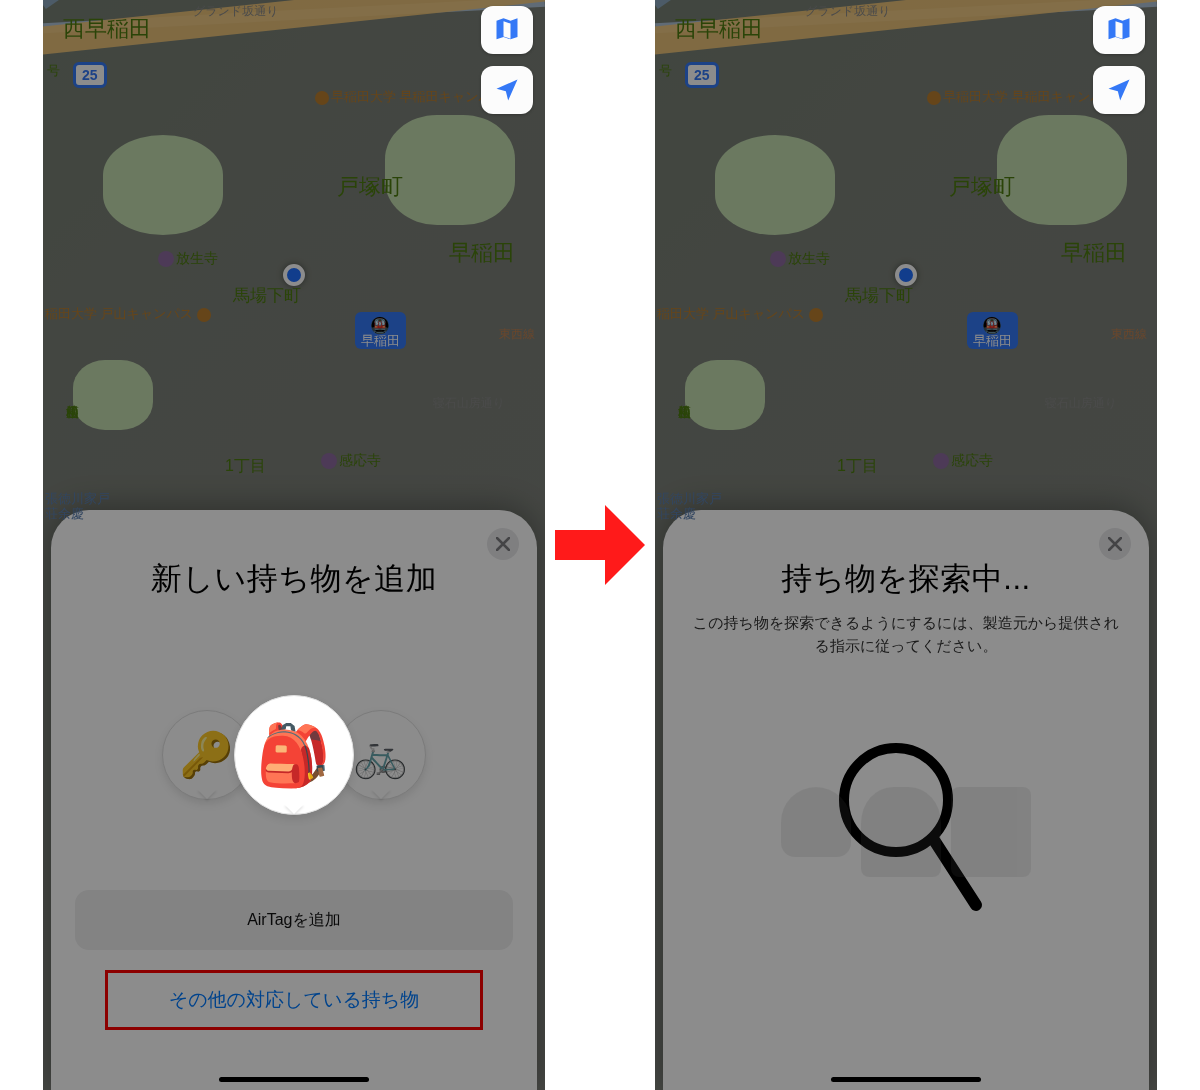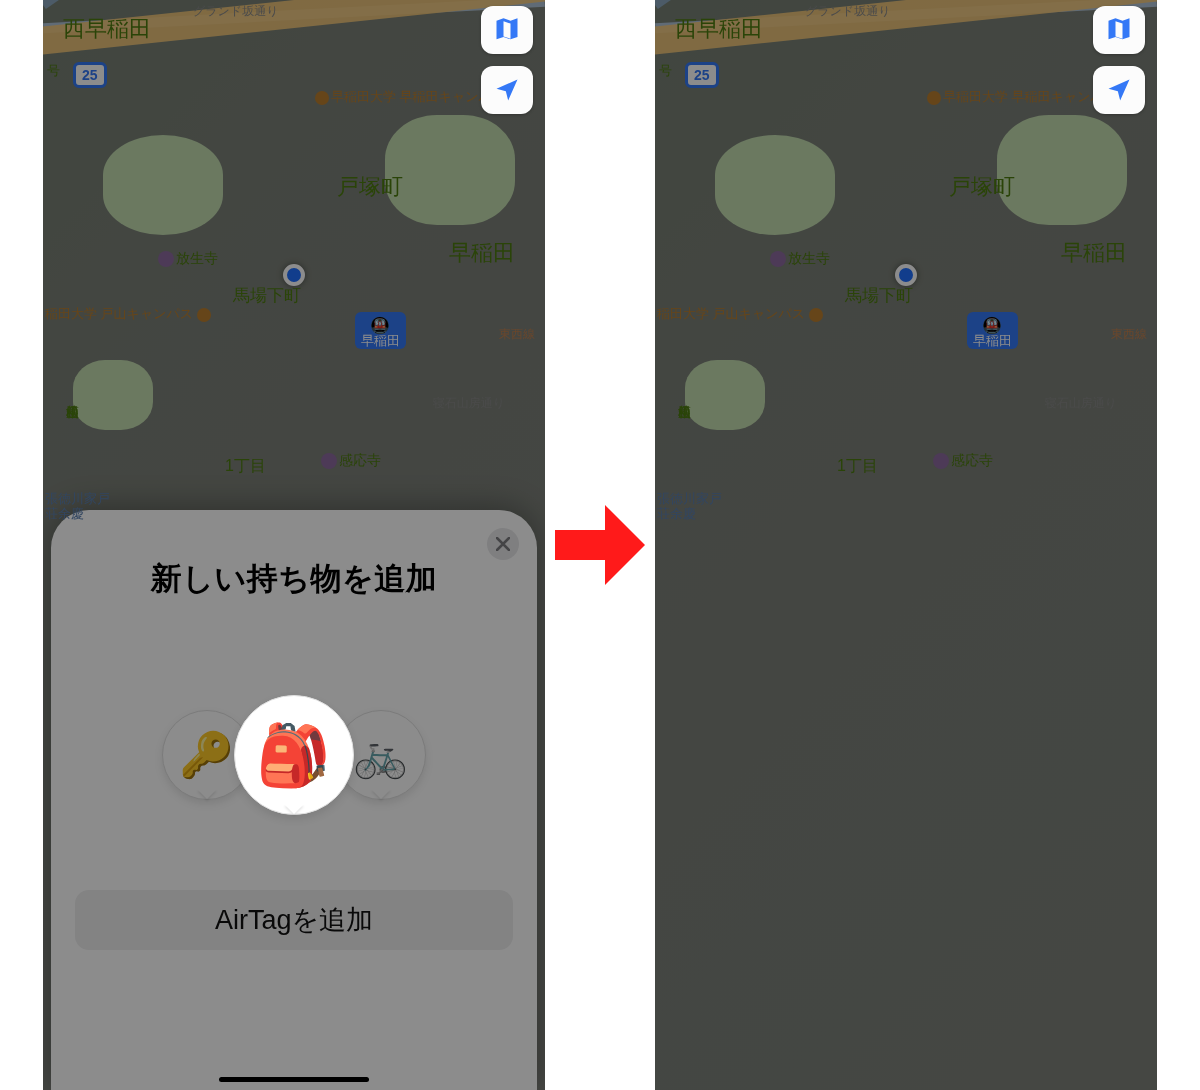--- a/index.html
+++ b/index.html
@@ -44,27 +44,27 @@
     .route-badge { position:absolute; background:#fff; border-radius:6px; padding:2px 6px; font-size:14px; color:#3478f6; border:3px solid #3478f6; font-weight:bold;}
     .station { position:absolute; background:#3478f6; color:#fff; border-radius:6px; padding:6px 6px 2px; font-size:13px; text-align:center; line-height:1;}
     .station::before { content:"🚇"; display:block; font-size:16px;}
     .user-dot { position:absolute; width:22px; height:22px; background:#1f6fff; border:4px solid #fff; border-radius:50%; box-shadow:0 0 6px rgba(0,0,0,.4);}
     .map-buttons { position:absolute; top:6px; right:12px; display:flex; flex-direction:column; gap:12px; z-index:5;}
     .map-btn { width:52px; height:48px; background:#fcfcfc; border-radius:12px; display:flex; align-items:center; justify-content:center; box-shadow:0 1px 3px rgba(0,0,0,.25);}
     .map-btn svg { width:28px; height:28px; fill:#3478f6;}
     
     .sheet { position:absolute; bottom:0; left:8px; right:8px; height:580px; background:#fff; border-radius:38px 38px 0 0; padding:28px 24px 0; box-shadow: 0 -4px 30px rgba(0,0,0,.3);}
     .close-btn { position:absolute; top:18px; right:18px; width:32px; height:32px; background:#e8e8ea; border-radius:50%; display:flex; align-items:center; justify-content:center; color:#7c7c80; font-size:18px; font-weight:bold;}
-    .sheet-title { font-size:31px; font-weight:700; text-align:center; margin-top:20px; letter-spacing:0.5px;}
+    .sheet-title { font-size:31px; font-weight:400; text-align:center; margin-top:20px; letter-spacing:0.5px;}
     .sheet-sub { font-size:15px; text-align:center; color:#333; margin-top:12px; line-height:1.5;}
     .illus { display:flex; justify-content:center; align-items:center; margin-top:70px; height:170px; position:relative;}
     .bubble { width:90px; height:90px; background:#fff; border:1px solid #e0e0e0; border-radius:50%; display:flex; align-items:center; justify-content:center; font-size:44px; position:relative; box-shadow:0 4px 8px rgba(0,0,0,.1);}
     .bubble::after { content:""; position:absolute; bottom:-10px; left:50%; transform:translateX(-50%); border:10px solid transparent; border-top-color:#fff; filter: drop-shadow(0 2px 1px rgba(0,0,0,.1));}
     .bubble.center { width:120px; height:120px; font-size:60px; z-index:2; margin:0 -18px;}
-    .btn-primary { margin-top:50px; background:#eeeeef; border-radius:14px; height:60px; display:flex; align-items:center; justify-content:center; font-size:27px; color:#111;}
+    .btn-primary { margin-top:50px; background:#eeeeef; border-radius:14px; height:60px; display:flex; align-items:center; justify-content:center; font-size:16px; color:#111;}
     .btn-secondary { margin-top:22px; text-align:center; color:#007aff; font-size:19px; padding:8px;}
     .red-box { border:3px solid #ff0000; margin: 20px 30px 0; padding: 6px;}
     .home-indicator { position:absolute; bottom:8px; left:50%; transform:translateX(-50%); width:150px; height:5px; background:#000; border-radius:3px;}
     
     .search-illus { display:flex; justify-content:center; align-items:center; margin-top:60px; height:230px; position:relative;}
     .bg-items { position:absolute; display:flex; gap:10px; opacity:.15;}
     .bg-item { width:80px; height:90px; background:#888; border-radius:8px;}
     .bg-item.bag { border-radius:40% 40% 8px 8px;}
     .bg-item.head { border-radius: 50% 50% 20% 20%; height:70px; width:70px;}
     .magnifier svg { width:160px; height:200px; }
@@ -134,20 +134,23 @@
           <span>🔑</span>
         </div>
       <div class="bubble center">
           <span>🎒</span>
         </div>
       <div class="bubble">
           <span>🚲</span>
         </div>
     </div>
     <div class="btn-primary">AirTagを追加</div>
+    <div class="red-box">
+      <div class="btn-secondary" style="margin-top:0;">その他の対応している持ち物</div>
+    </div>
     <div class="home-indicator"></div>
   </div>
 </div>
 
 <div class="arrow">
   <svg viewBox="0 0 100 90">
     <path d="M5 30 h50 v-25 l40 40 -40 40 v-25 h-50 z" fill="#ff1a1a"></path>
   </svg>
 </div>
 
@@ -186,13 +189,36 @@
       <svg viewBox="0 0 24 24">
           <path d="M9 2L3 4v16l6-2 6 2 6-2V2l-6 2-6-2zm0 2.5l6 2v13l-6-2v-13z"></path>
         </svg>
     </div>
     <div class="map-btn">
       <svg viewBox="0 0 24 24">
           <path d="M3 11l18-8-8 18-2-8-8-2z"></path>
         </svg>
     </div>
   </div>
+  <div class="sheet">
+    <div class="close-btn">
+      <svg width="14" height="14" viewBox="0 0 14 14">
+          <path d="M1 1l12 12M13 1L1 13" stroke="#7c7c80" stroke-width="2.5" stroke-linecap="round"></path>
+        </svg>
+    </div>
+    <div class="sheet-title">持ち物を探索中...</div>
+    <div class="sheet-sub">この持ち物を探索できるようにするには、製造元から提供される指示に従ってください。</div>
+    <div class="search-illus">
+      <div class="bg-items">
+        <div class="bg-item head"></div>
+        <div class="bg-item bag"></div>
+        <div class="bg-item"></div>
+      </div>
+      <div class="magnifier">
+        <svg viewBox="0 0 160 200">
+          <circle cx="70" cy="70" r="52" fill="none" stroke="#000" stroke-width="10"></circle>
+          <line x1="108" y1="110" x2="150" y2="175" stroke="#000" stroke-width="12" stroke-linecap="round"></line>
+        </svg>
+      </div>
+    </div>
+    <div class="home-indicator"></div>
+  </div>
 </div>
 
 </body></html>

